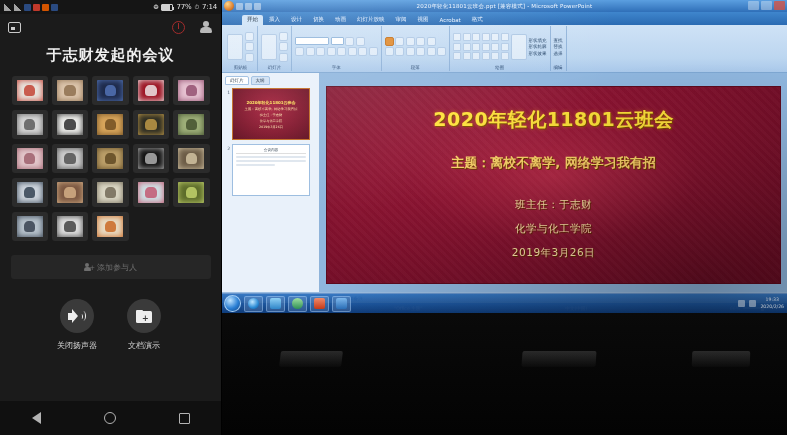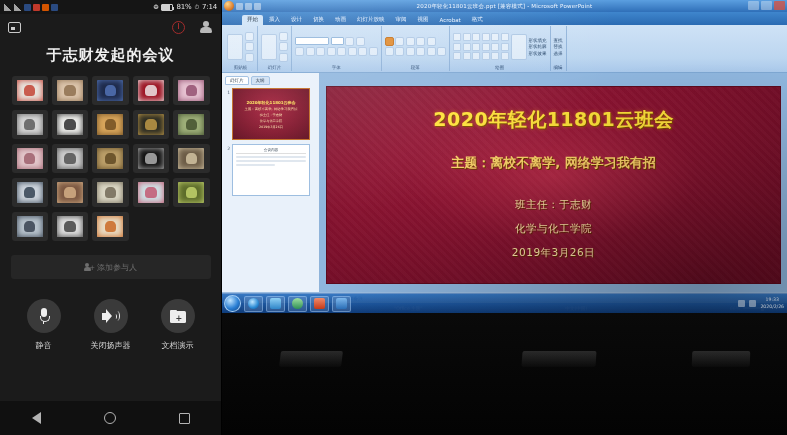--- a/index.html
+++ b/index.html
@@ -378,21 +378,21 @@
         <span class="sbsq blu"></span>
         <span class="sbsq red"></span>
         <span class="sbsq org"></span>
         <span class="sbsq blu"></span>
       </div>
       <div class="sb-right">
         <span class="sbicon">❂</span>
         <span class="battbox">
             <span class="battfill"></span>
           </span>
-        <span class="sb-txt">81%</span>
+        <span class="sb-txt">77%</span>
         <span class="sbicon">⏱</span>
         <span class="sb-txt">7:14</span>
       </div>
     </div>
 
     <div class="apptop">
       <span class="ic-min"></span>
       <div class="topright">
         <span class="ic-power"></span>
         <span class="ic-person"></span>
@@ -522,28 +522,20 @@
     <div class="invitebar">
       <div class="invbtn">
         <span class="ic-adduser">
             <span class="plusmark">+</span>
           </span>
         <span>添加参与人</span>
       </div>
     </div>
 
     <div class="controls">
-      <div class="ctrl">
-        <div class="ctrl-btn">
-          <span class="ic-mic">
-              <span class="mic-stem"></span>
-            </span>
-        </div>
-        <div class="ctrl-label">静音</div>
-      </div>
       <div class="ctrl">
         <div class="ctrl-btn">
           <span class="ic-spk">
             <span class="spk-wave"></span>
               <span class="spk-wave2"></span>
           </span>
         </div>
         <div class="ctrl-label">关闭扬声器</div>
       </div>
       <div class="ctrl">

